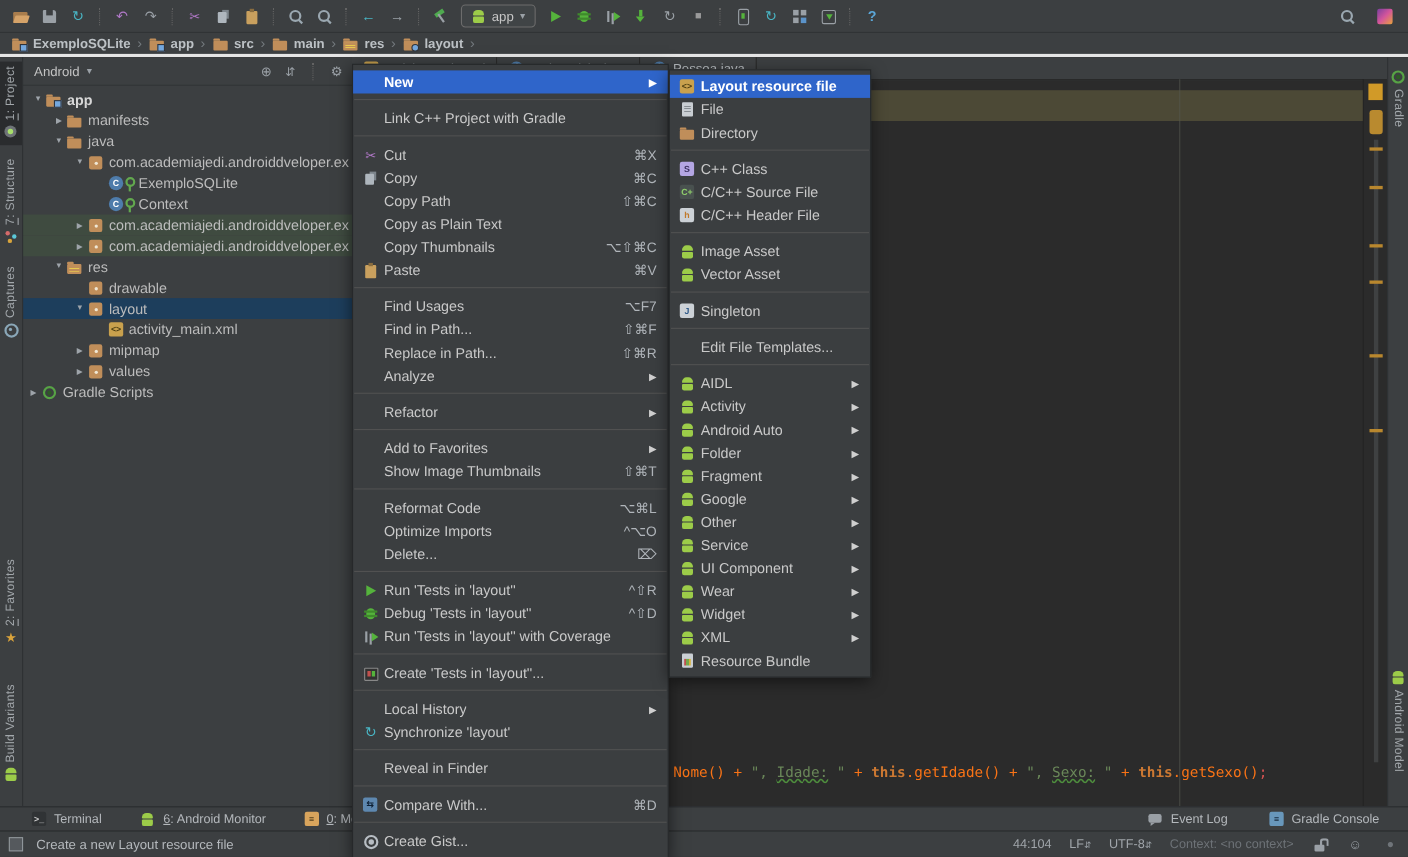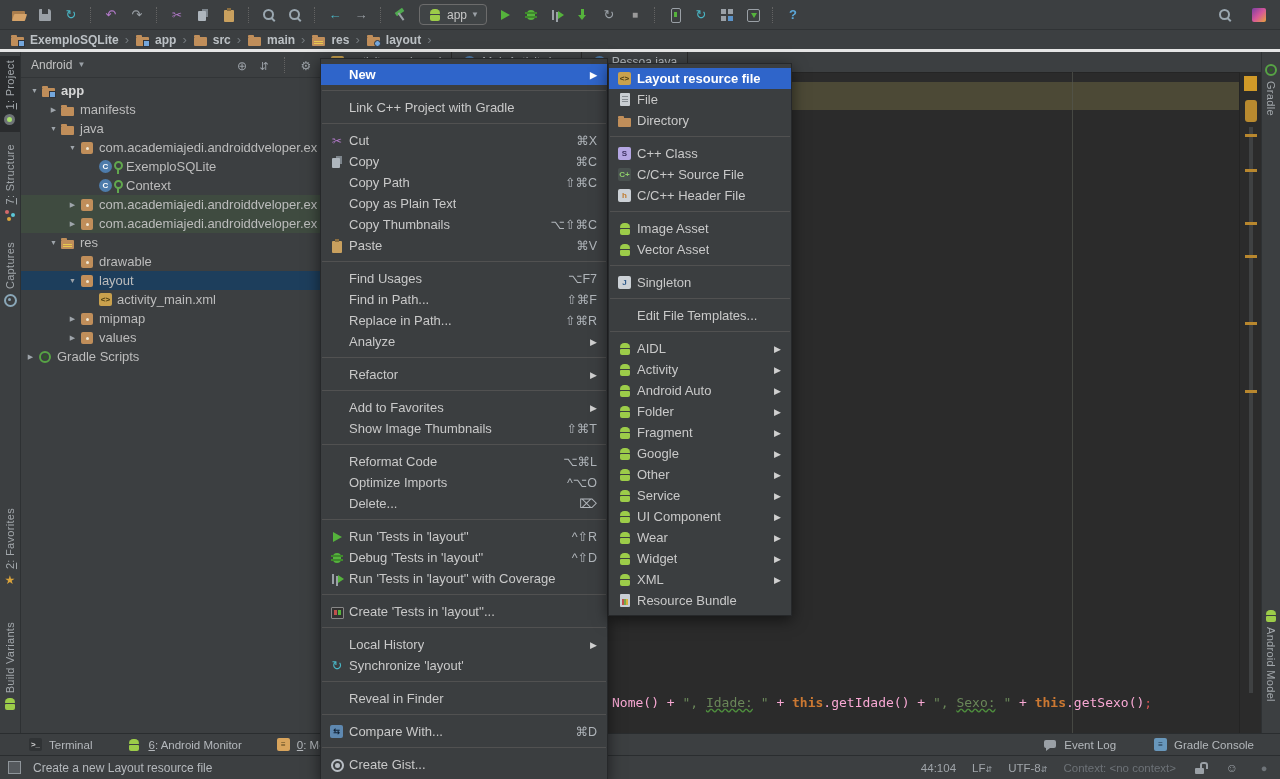--- a/index.html
+++ b/index.html
@@ -118,21 +118,21 @@
   .trow.bold .tl{font-weight:bold;color:#d7d7d7}
   
   .editor{position:absolute;left:320px;right:18px;top:0;bottom:0;background:#2b2b2b}
   .tabbar{position:absolute;left:0;right:0;top:0;height:20px;background:#3c3f41;border-bottom:1px solid #252525;display:flex}
   .tab{display:flex;align-items:center;gap:5px;padding:0 10px;background:#3e4143;border-right:1px solid #2a2a2a;
        font-size:12px;color:#b8bdc1}
   .band{position:absolute;left:0;right:22px;top:30px;height:28px;background:#4c4936}
   .mline{position:absolute;left:752px;top:20px;bottom:0;width:1px;background:#545750;opacity:.65}
   .codeline{position:absolute;left:292px;top:641px;height:19px;font-family:"DejaVu Sans Mono",monospace;
             font-size:13px;line-height:19px;white-space:pre;color:#a9b7c6}
-  .tk-plain{color:#f9a8d4}.tk-string{color:#6a8759}.tk-keyword{color:#cc7832;font-weight:bold}.tk-semi{color:#d25252}
+  .tk-plain{color:#f97316}.tk-string{color:#6a8759}.tk-keyword{color:#cc7832;font-weight:bold}.tk-semi{color:#d25252}
   .tk-string_typo{color:#6a8759;text-decoration:underline;text-decoration-style:wavy;text-decoration-color:#4e8f3d}
   .sstripe{position:absolute;right:0;top:20px;bottom:0;width:22px;background:#2b2b2b;border-left:1px solid #242424}
   .scorner{position:absolute;left:4px;top:4px;width:13px;height:15px;background:#d19a28}
   .sthumb{position:absolute;left:5px;top:28px;width:12px;height:22px;background:#b98a2f;border-radius:3px}
   .strack{position:absolute;left:9px;top:55px;bottom:40px;width:4px;background:#54575a;opacity:.5}
   .stick{position:absolute;left:5px;width:12px;height:3px;background:#b8872e}
   
   .menu{position:absolute;background:#3b3e40;border:1px solid #26282a;box-shadow:0 4px 14px rgba(0,0,0,.55);
         padding:5px 0;z-index:20;box-sizing:border-box}
   #ctx{left:320px;top:58px;width:288px}

